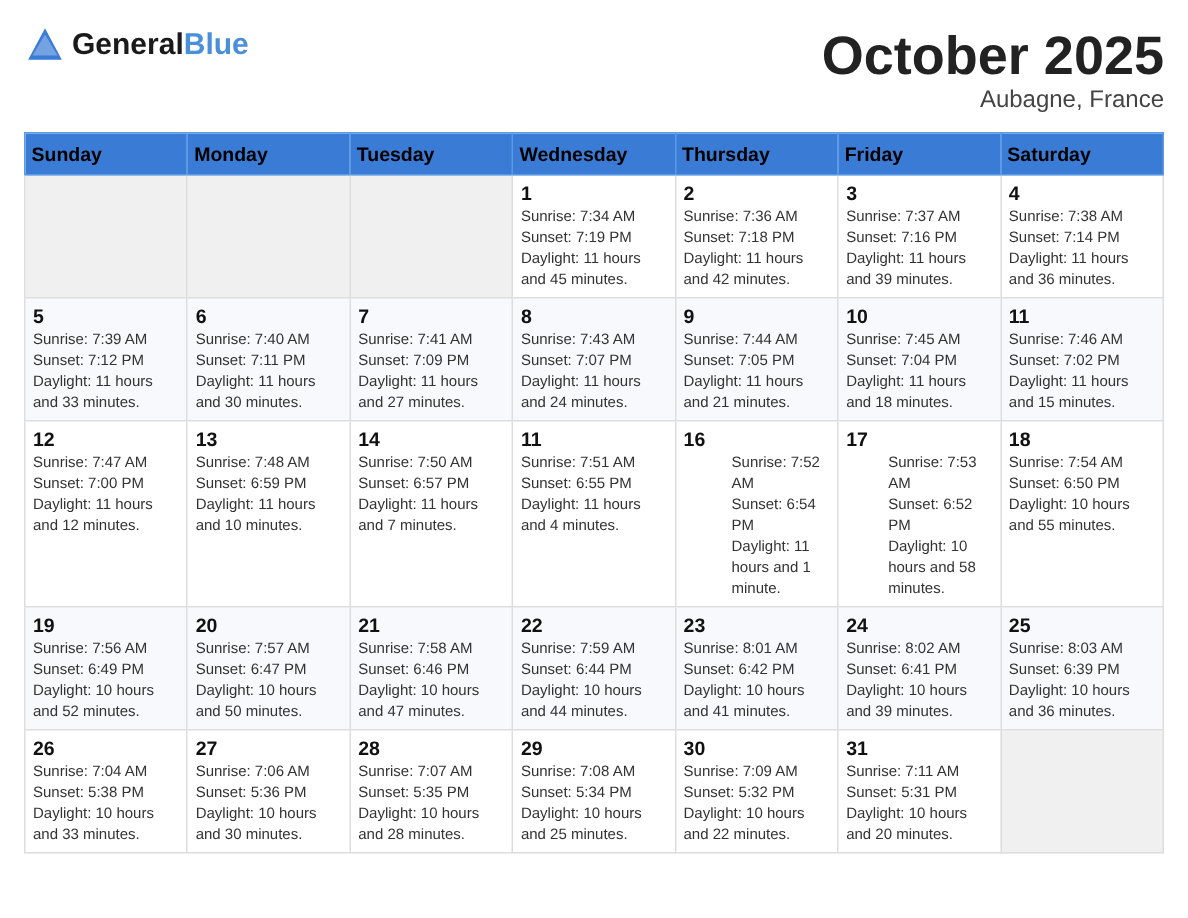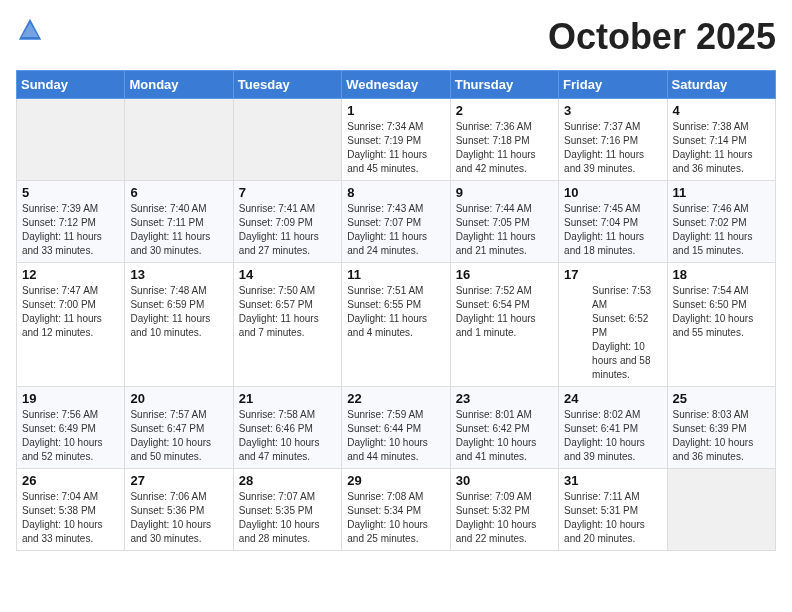--- a/index.html
+++ b/index.html
@@ -37,21 +37,21 @@
       font-size: 16px;
       color: #444;
     }
     .calendar {
       width: 100%;
       border-collapse: collapse;
       border: 1px solid #ccc;
     }
     .calendar th {
       background: #3a7bd5;
-      color: #ffffff;
+      color: #000000;
       font-size: 13px;
       font-weight: bold;
       padding: 6px 4px;
       text-align: left;
       border: 1px solid #5a9ae5;
     }
     .calendar td {
       vertical-align: top;
       border: 1px solid #ddd;
       padding: 4px 5px;
@@ -82,23 +82,29 @@
   </style>
 </head>
 <body>
 
 <div class="header">
   <div class="logo">
     <svg class="logo-icon" viewBox="0 0 40 40">
       <polygon points="20,4 36,34 4,34" fill="#3a7bd5"></polygon>
       <polygon points="20,10 32,30 8,30" fill="#fff" opacity="0.3"></polygon>
     </svg>
+    <div>
+      <div style="font-size:20px;font-weight:bold;color:#1a1a1a;line-height:1.1;">
+        <span style="color:#1a1a1a;">General</span><span style="color:#4a90d9;">Blue</span>
+      </div>
+    </div>
   </div>
   <div class="title-block">
     <div class="month-title">October 2025</div>
+    <div class="location">Aubagne, France</div>
   </div>
 </div>
 
 <table class="calendar">
   <thead>
     <tr>
     <th>Sunday</th>
         <th>Monday</th>
         <th>Tuesday</th>
         <th>Wednesday</th>
@@ -201,21 +207,21 @@
 Daylight: 11 hours and 7 minutes.</div>
         </td>
         <td>
           <span class="day-num">11</span>
           <div class="day-info" style="white-space: pre-line;">Sunrise: 7:51 AM
 Sunset: 6:55 PM
 Daylight: 11 hours and 4 minutes.</div>
         </td>
         <td>
           <span class="day-num">16</span>
-          <div class="day-info" style="white-space: pre-line;">Sunrise: 7:52 AM
+          <div class="day-info" style="white-space: pre-line; margin-left: 32px;">Sunrise: 7:52 AM
 Sunset: 6:54 PM
 Daylight: 11 hours and 1 minute.</div>
         </td>
         <td>
           <span class="day-num">17</span>
           <div class="day-info" style="white-space: pre-line; margin-left: 28px;">Sunrise: 7:53 AM
 Sunset: 6:52 PM
 Daylight: 10 hours and 58 minutes.</div>
         </td>
         <td>

